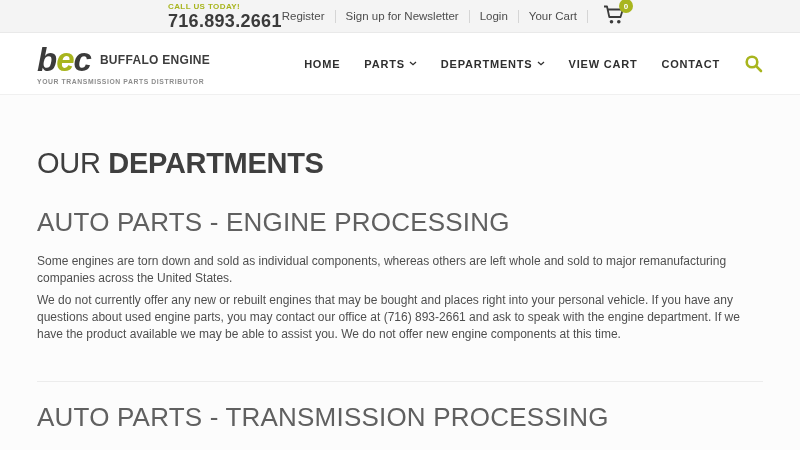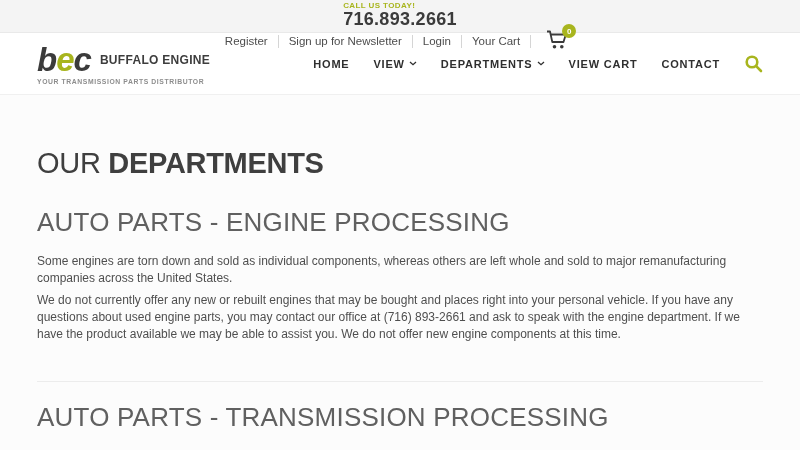--- a/index.html
+++ b/index.html
@@ -14,22 +14,21 @@
   
   .topbar {
     background: #f4f4f4;
     border-bottom: 1px solid #e9e9e9;
     height: 33px;
   }
   .topbar-inner {
     height: 100%;
     display: flex;
     align-items: center;
-    justify-content: space-between;
-    flex-direction: column;
+    justify-content: center;
   }
   .call-block { line-height: 1.05; padding-top: 2px; }
   .call-label {
     color: #a8b51e;
     font-size: 8px;
     font-weight: bold;
     letter-spacing: .4px;
   }
   .phone {
     color: #3b3b3b;
@@ -205,21 +204,21 @@
           <div>BUFFALO ENGINE</div>
         </div>
       </div>
       <div class="tagline">YOUR TRANSMISSION PARTS DISTRIBUTOR</div>
     </div>
     <nav class="nav">
       <a class="nav-item">
           <span>HOME</span>
         </a>
       <a class="nav-item">
-          <span>VIEW</span>
+          <span>PARTS</span>
           <span class="chev">
             <svg width="8" height="5" viewBox="0 0 8 5">
               <path d="M1 1l3 2.7L7 1" fill="none" stroke="#2f2f2f" stroke-width="1.3"></path>
             </svg>
           </span>
         </a>
       <a class="nav-item">
           <span>DEPARTMENTS</span>
           <span class="chev">
             <svg width="8" height="5" viewBox="0 0 8 5">

